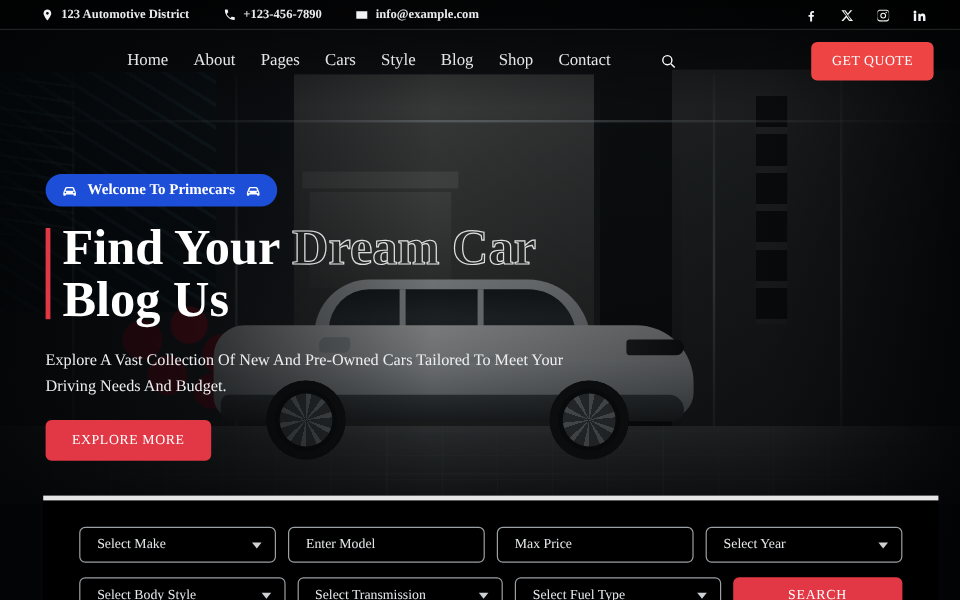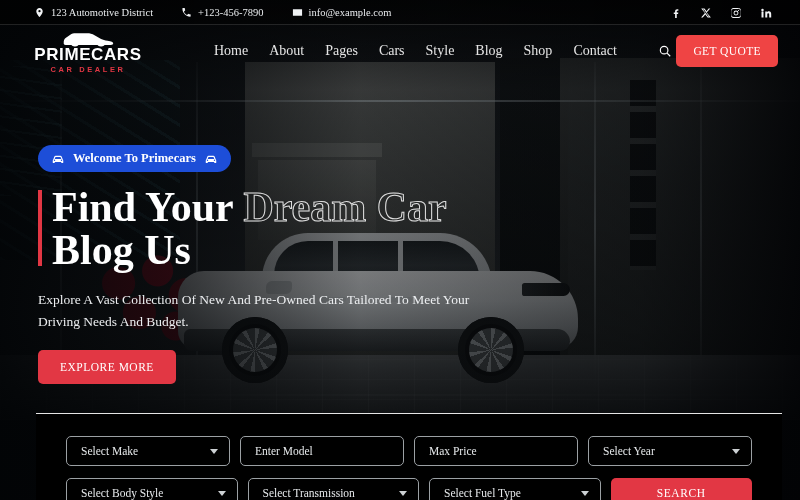--- a/index.html
+++ b/index.html
@@ -154,21 +154,21 @@
 
   
   .topbar {
     position: absolute; left: 0; top: 0; width: 800px; height: 25px;
     display: flex; align-items: center;
     padding: 0 20px 0 34px;
     font-size: 10.5px; color: #e9ecee;
     z-index: 12;
     background: linear-gradient(90deg, rgba(0,0,0,.62), rgba(0,0,0,.35) 55%, rgba(0,0,0,.70));
   }
-  .topbar-group { display: flex; align-items: center; gap: 28px; }
+  .topbar-group { display: flex; align-items: center; gap: 28px; font-weight: bold; }
   .tb-item { display: flex; align-items: center; gap: 6px; white-space: nowrap; }
   .tb-ico { width: 11px; height: 11px; fill: #f0f2f4; flex: none; }
   .topbar-social { margin-left: auto; display: flex; align-items: center; gap: 18px; padding-right: 8px; }
   .soc { width: 12px; height: 12px; fill: #f2f4f6; }
   .topbar-sep { position: absolute; left: 0; bottom: 0; width: 800px; height: 1px; background: rgba(255,255,255,.13); }
 
   
   .navbar {
     position: absolute; left: 0; top: 26px; width: 800px; height: 50px;
     display: flex; align-items: center; padding: 0 22px 0 34px;
@@ -224,21 +224,21 @@
   .btn-explore {
     margin-top: 18px; background: #e23744; color: #fff; border: none;
     padding: 11px 22px; border-radius: 5px; font-size: 11.5px; letter-spacing: .5px;
     font-family: "Liberation Serif", serif; cursor: pointer;
   }
 
   
   .panel {
     position: absolute; left: 36px; top: 413px; width: 746px; height: 87px;
     background: #000; z-index: 13;
-    border-top: 1px solid #e5e5e5;
+    border-top: 4px solid #e5e5e5;
     padding: 22px 30px 0 30px;
   }
   .panel-row { display: flex; gap: 10px; margin-bottom: 12px; }
   .field {
     position: relative; height: 30px; flex: 1;
     border: 1px solid #9ba0a4; border-radius: 5px;
     background: #000; color: #e6e9eb;
     display: flex; align-items: center; padding: 0 14px;
     font-size: 11.5px; font-family: "Liberation Serif", serif;
     cursor: text;
@@ -331,29 +331,20 @@
           <path d="M12 2.2c3.2 0 3.6 0 4.9.07 1.2.06 1.8.25 2.2.42.6.22 1 .48 1.4.9.4.4.7.8.9 1.4.17.4.36 1 .42 2.2.07 1.3.07 1.7.07 4.9s0 3.6-.07 4.9c-.06 1.2-.25 1.8-.42 2.2-.22.6-.5 1-.9 1.4-.4.4-.8.7-1.4.9-.4.17-1 .36-2.2.42-1.3.07-1.7.07-4.9.07s-3.6 0-4.9-.07c-1.2-.06-1.8-.25-2.2-.42-.6-.22-1-.5-1.4-.9-.4-.4-.7-.8-.9-1.4-.17-.4-.36-1-.42-2.2C2.2 15.6 2.2 15.2 2.2 12s0-3.6.07-4.9c.06-1.2.25-1.8.42-2.2.22-.6.5-1 .9-1.4.4-.4.8-.7 1.4-.9.4-.17 1-.36 2.2-.42C8.4 2.2 8.8 2.2 12 2.2zm0 1.8c-3.1 0-3.5 0-4.7.07-1.1.05-1.7.24-2.1.4-.5.2-.9.44-1.3.83-.4.4-.64.8-.83 1.3-.16.4-.35 1-.4 2.1C2.6 9.9 2.6 10.3 2.6 12s0 2.1.07 3.3c.05 1.1.24 1.7.4 2.1.2.5.44.9.83 1.3.4.4.8.64 1.3.83.4.16 1 .35 2.1.4 1.2.07 1.6.07 4.7.07s3.5 0 4.7-.07c1.1-.05 1.7-.24 2.1-.4.5-.2.9-.44 1.3-.83.4-.4.64-.8.83-1.3.16-.4.35-1 .4-2.1.07-1.2.07-1.6.07-3.3s0-2.1-.07-3.3c-.05-1.1-.24-1.7-.4-2.1-.2-.5-.44-.9-.83-1.3-.4-.4-.8-.64-1.3-.83-.4-.16-1-.35-2.1-.4C15.5 4 15.1 4 12 4zm0 3.1a4.9 4.9 0 1 1 0 9.8 4.9 4.9 0 0 1 0-9.8zm0 8a3.1 3.1 0 1 0 0-6.2 3.1 3.1 0 0 0 0 6.2zm6.2-8.2a1.15 1.15 0 1 1-2.3 0 1.15 1.15 0 0 1 2.3 0z"></path>
         </svg>
       <svg class="soc" viewBox="0 0 24 24">
           <path d="M4.98 3.5a2.5 2.5 0 1 1 0 5 2.5 2.5 0 0 1 0-5zM3 9h4v12H3V9zm7 0h3.8v1.7h.05c.53-1 1.83-2.05 3.77-2.05 4.03 0 4.78 2.65 4.78 6.1V21h-4v-5.4c0-1.3-.02-2.95-1.8-2.95-1.8 0-2.07 1.4-2.07 2.85V21h-4V9z"></path>
         </svg>
     </div>
     <div class="topbar-sep"></div>
   </div>
 
   <div class="navbar">
-    <div class="logo">
-      <svg class="logo-car" viewBox="0 0 120 40">
-        <path fill="#ffffff" d="M8 28c0-2 1.5-6 4-8l10-7c3-2 7-3 12-3h24c6 0 11 1 16 4l14 8c4 2 8 3 14 4 8 1 12 3 12 6 0 2-2 3-5 3H12c-3 0-4-1-4-3v-4z"></path>
-        <ellipse cx="32" cy="33" rx="8" ry="5" fill="#ffffff"></ellipse>
-        <ellipse cx="88" cy="33" rx="8" ry="5" fill="#ffffff"></ellipse>
-      </svg>
-      <div class="logo-name">PRIMECARS</div>
-      <div class="logo-sub">CAR DEALER</div>
-    </div>
 
     <div class="nav-links">
       <a class="nav-link" href="#">Home</a>
       <a class="nav-link" href="#">About</a>
       <a class="nav-link" href="#">Pages</a>
       <a class="nav-link" href="#">Cars</a>
       <a class="nav-link" href="#">Style</a>
       <a class="nav-link" href="#">Blog</a>
       <a class="nav-link" href="#">Shop</a>
       <a class="nav-link" href="#">Contact</a>

